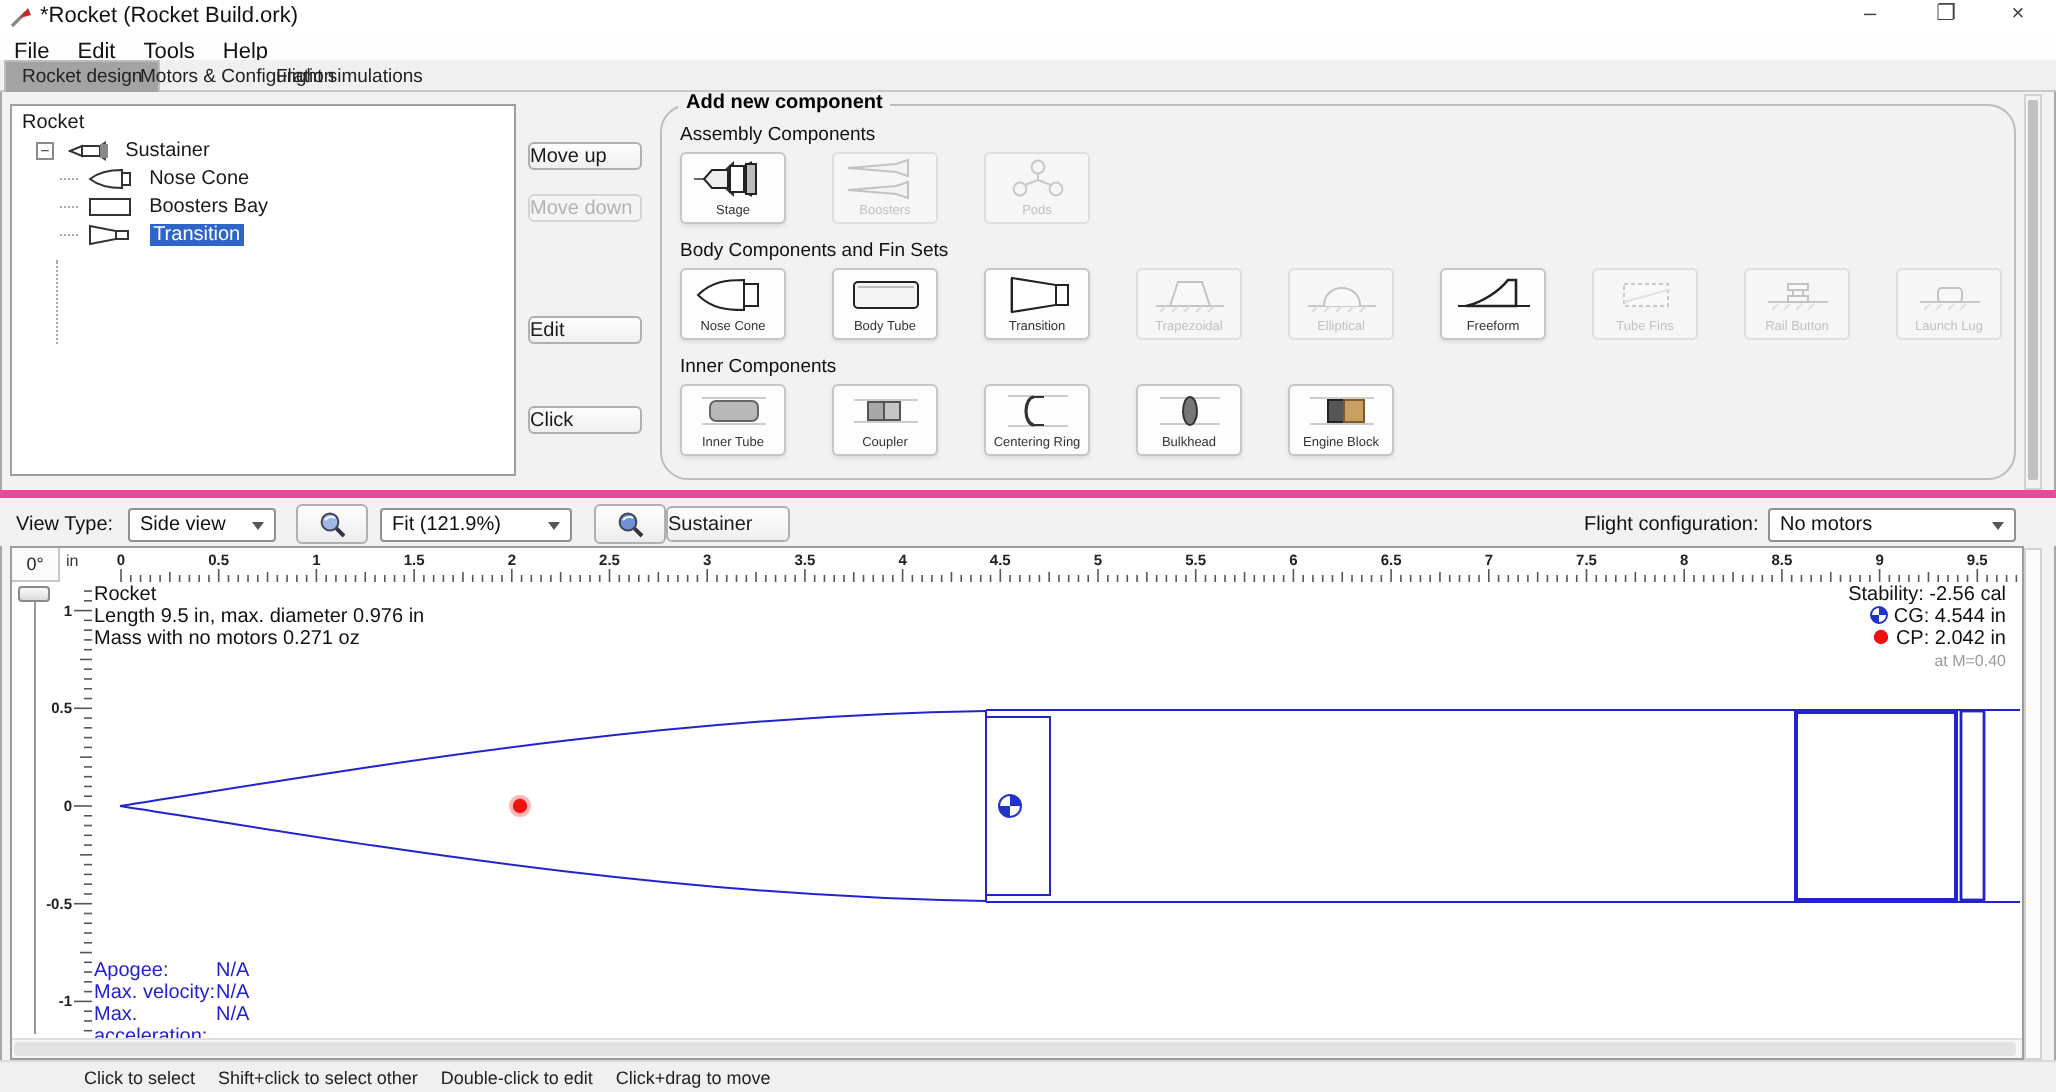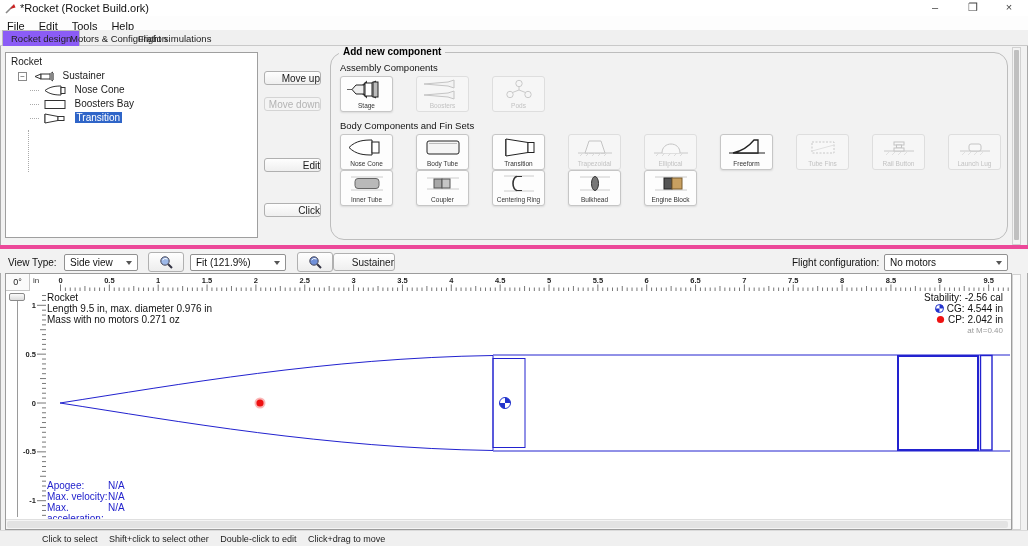--- a/index.html
+++ b/index.html
@@ -16,33 +16,33 @@
   .titlebar .title { position:absolute; left:20px; top:2px; font-size:11px; color:#111; }
   .winbtn { position:absolute; top:0; width:34px; height:16px; text-align:center; font-size:11px; color:#444; line-height:15px; }
 
   
   .menubar { position:absolute; left:0; top:16px; width:1028px; height:14px; background:#fdfdfd; }
   .menubar span { display:inline-block; padding:1px 7px 0 7px; font-size:11px; color:#111; }
 
   
   .tabbar { position:absolute; left:0; top:30px; width:1028px; height:16px; background:#f0f0f0; border-bottom:1px solid #c9c9c9; }
   .tab { position:absolute; top:1px; height:15px; font-size:9.5px; padding:2px 8px 0 8px; color:#222; }
-  .tab.sel { background:#8b5cf6; border:1px solid #bdbdbd; border-bottom:none; height:16px; top:0; }
+  .tab.sel { background:#a3a3a3; border:1px solid #bdbdbd; border-bottom:none; height:16px; top:0; }
 
   
   .treepanel { position:absolute; left:5px; top:52px; width:253px; height:186px; background:#fff; border:1px solid #9f9f9f; font-size:10px; }
   .trow { position:relative; height:14px; line-height:14px; white-space:nowrap; }
   .texp { display:inline-block; width:9px; height:9px; border:1px solid #8a8a8a; background:#fff; font-size:8px; line-height:7px; text-align:center; color:#444; vertical-align:middle; margin-right:4px; }
   .ticon { display:inline-block; vertical-align:middle; margin-right:4px; }
   .tsel { background:#2f65c8; color:#fff; padding:0 2px; }
   .dotstub { display:inline-block; width:9px; border-top:1px dotted #aaa; vertical-align:middle; margin-right:2px; }
   .vdots { position:absolute; left:22px; top:77px; height:42px; border-left:1px dotted #aaa; }
 
   
-  .pushbtn { position:absolute; background:linear-gradient(#fefefe,#efefef); border:1px solid #b0b0b0; border-radius:3px; font-size:10px; text-align:right; color:#1a1a1a; font-family:"Liberation Sans",sans-serif; }
+  .pushbtn { position:absolute; background:linear-gradient(#fefefe,#efefef); border:1px solid #b0b0b0; border-radius:3px; font-size:10px; text-align:left; color:#1a1a1a; font-family:"Liberation Sans",sans-serif; }
   .pushbtn.disabled { color:#b3b3b3; background:#f4f4f4; border-color:#d4d4d4; }
 
   
   .groupbox { position:absolute; left:330px; top:52px; width:678px; height:188px; border:1px solid #bdbdbd; border-radius:14px; }
   .grouptitle { position:absolute; left:8px; top:-7px; background:#f2f2f2; padding:0 4px; font-size:10px; font-weight:bold; color:#000; }
   .seclabel { font-size:9.5px; color:#111; margin:8px 0 3px 9px; }
   .seclabel.first { margin-top:9px; }
   .crow { display:flex; gap:23px; padding-left:9px; }
   .cbtn { width:53px; height:36px; background:#fdfdfd; border:1px solid #c6c6c6; border-radius:3px; box-shadow:0 1px 2px rgba(0,0,0,0.10); display:flex; flex-direction:column; align-items:center; justify-content:flex-end; padding-bottom:2px; }
   .cbtn .cicon { flex:1; display:flex; align-items:center; justify-content:center; }
@@ -298,20 +298,21 @@
         <svg width="42" height="21">
             <line x1="6" y1="14" x2="36" y2="14" stroke="#555"></line>
             <rect x="15" y="7" width="12" height="7" rx="2" fill="#fff" stroke="#444"></rect>
             <path d="M8,18 l3,-3 M14,18 l3,-3 M20,18 l3,-3 M26,18 l3,-3" stroke="#aaa" fill="none"></path>
           </svg>
       </span>
       <span class="clabel">Launch Lug</span>
     </div>
   </div>
 
+  <div class="seclabel">Inner Components</div>
   <div class="crow">
     <div class="cbtn">
       <span class="cicon">
         <svg width="42" height="21">
             <line x1="5" y1="4" x2="37" y2="4" stroke="#ccc"></line>
             <line x1="5" y1="17" x2="37" y2="17" stroke="#ccc"></line>
             <rect x="9" y="5.5" width="24" height="10" rx="3" fill="#b9b9b9" stroke="#666"></rect>
           </svg>
       </span>
       <span class="clabel">Inner Tube</span>

